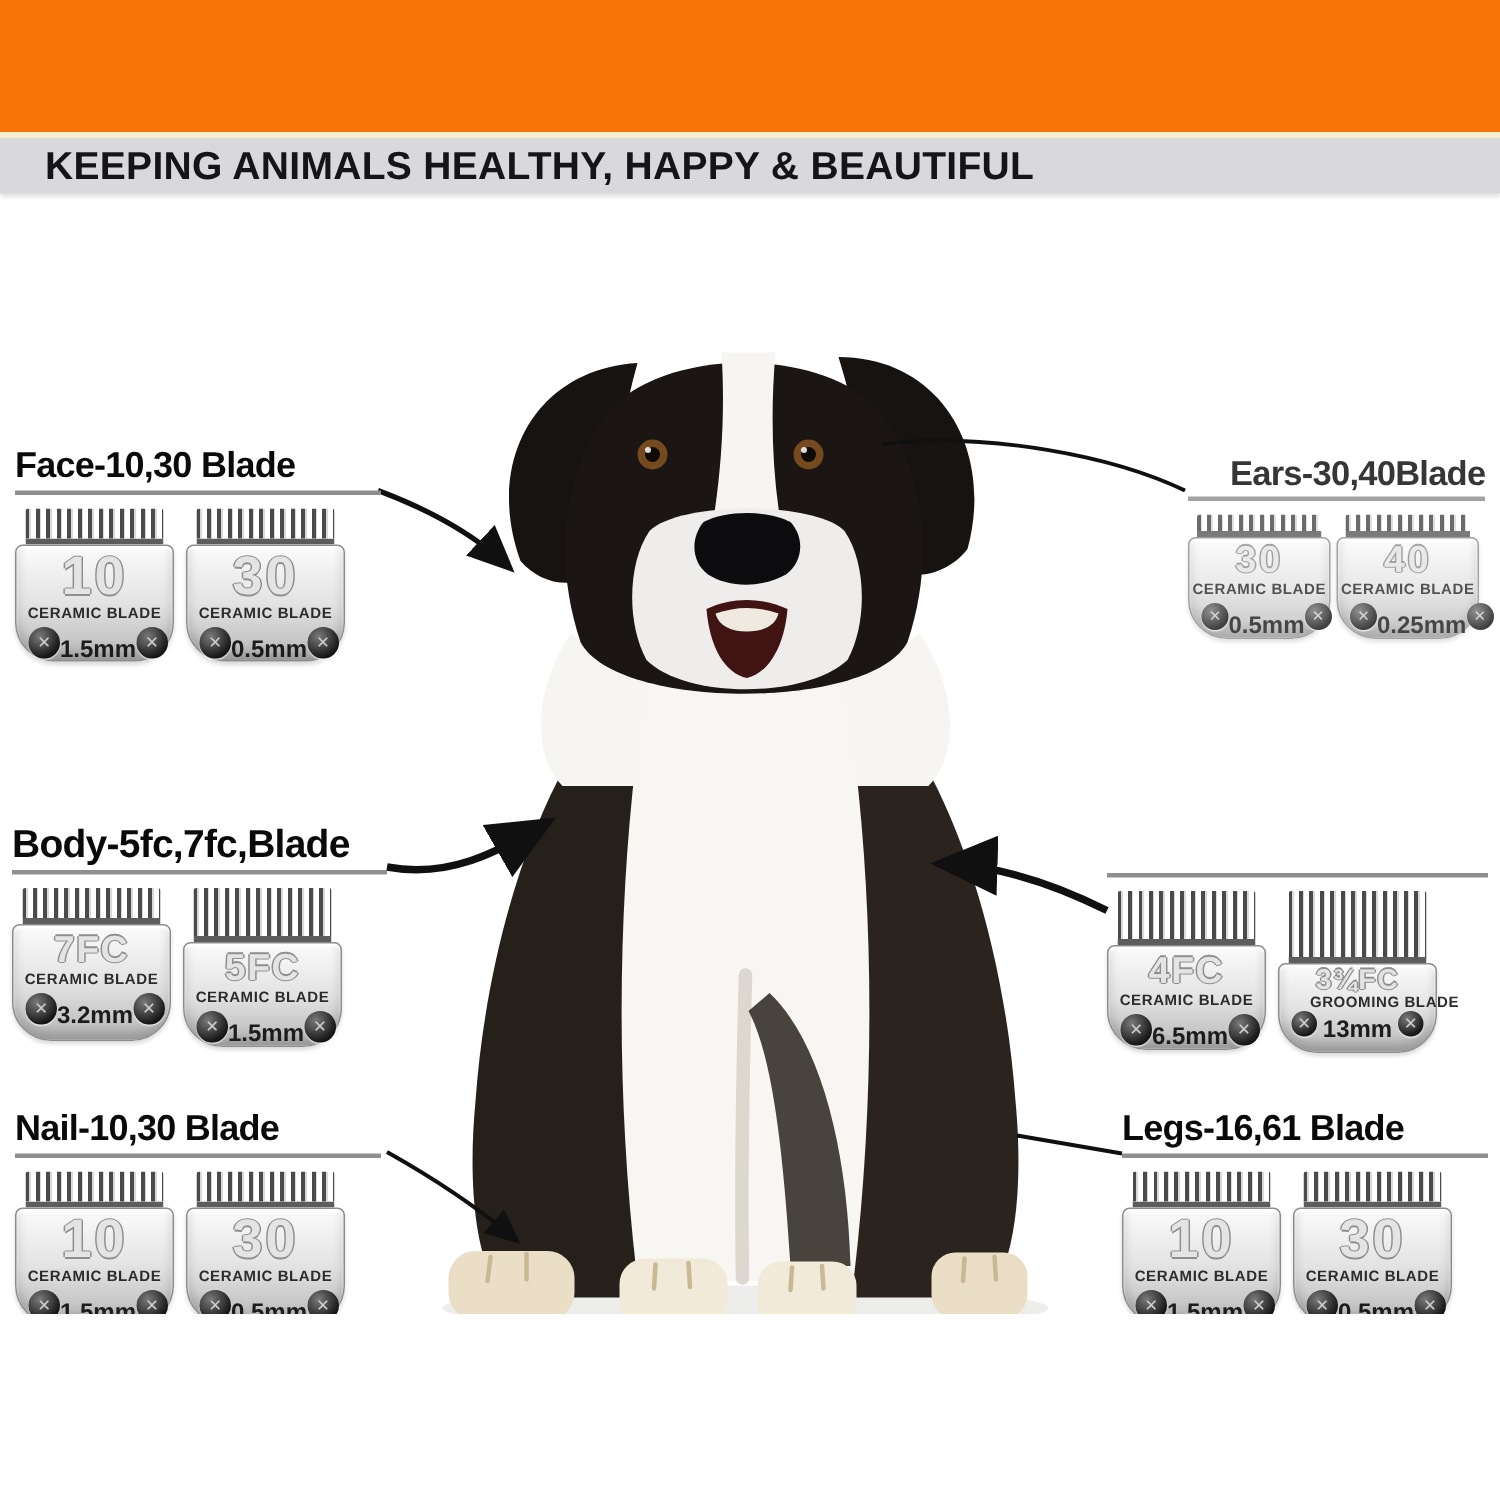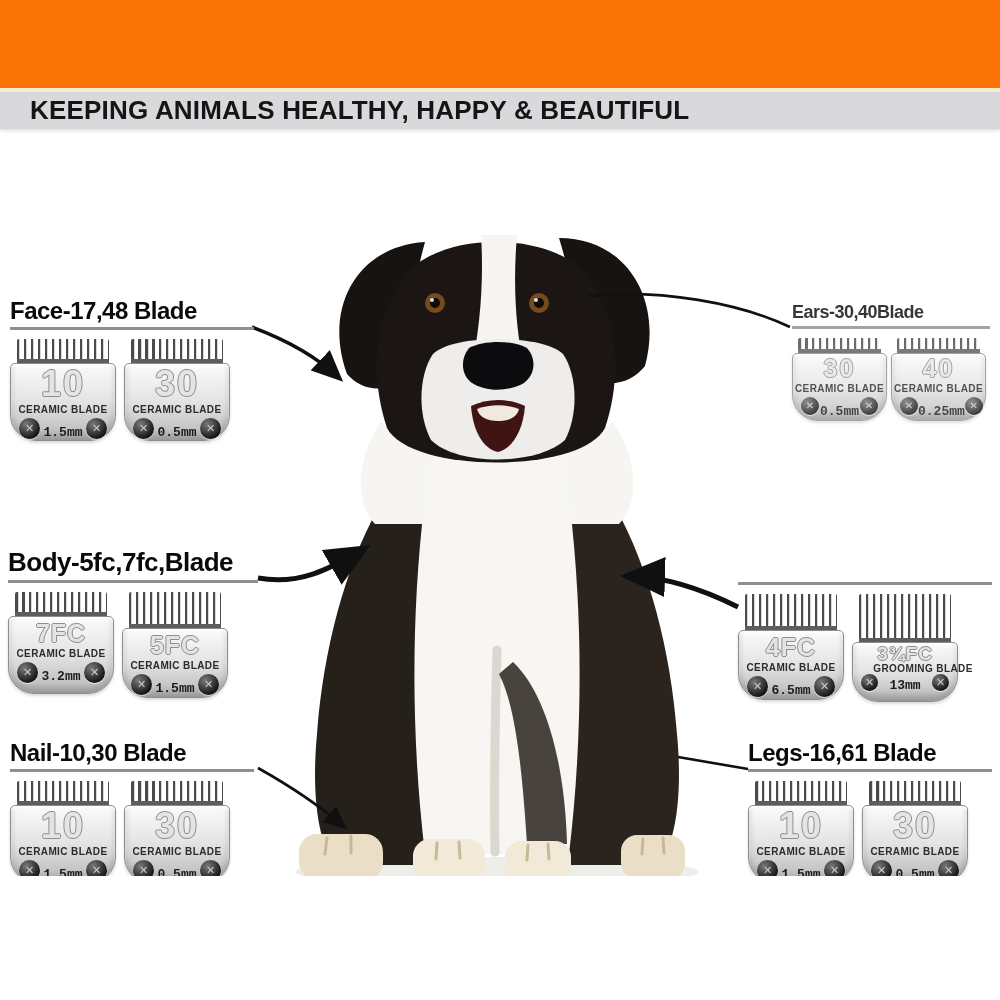--- a/index.html
+++ b/index.html
@@ -41,31 +41,31 @@
     text-shadow:-1px 0 #8e8e8e, 1px 0 #8e8e8e, 0 -1px #8e8e8e, 0 1px #8e8e8e;
   }
   .bname{font-size:10px;font-weight:bold;color:#2c2c2c;letter-spacing:.4px;margin-top:2px;white-space:nowrap;}
   .brow{width:100%;display:flex;align-items:flex-start;justify-content:space-between;padding:3px 8px 0;box-sizing:border-box;}
   .screw{
     width:21px;height:21px;border-radius:50%;flex:0 0 auto;
     background:radial-gradient(circle at 35% 30%, #7a7a7a, #151515 72%);
     color:#cdcdcd;font-size:11px;display:flex;align-items:center;justify-content:center;
     box-shadow:0 1px 1px rgba(255,255,255,.7);
   }
-  .bsize{font-size:13px;font-weight:bold;color:#1c1c1c;margin-top:7px;font-family:Liberation Mono, monospace;}
+  .bsize{font-size:16px;font-weight:bold;color:#1c1c1c;margin-top:7px;}
 
   
   .g-face  {left:10px;  top:298px; width:244px;}
   .g-ears  {left:792px; top:303px; width:198px; filter:opacity(.82) saturate(.9);}
   .g-bodyL {left:8px;   top:549px; width:250px;}
   .g-bodyR {left:738px; top:578px; width:254px;}
   .g-nail  {left:10px;  top:740px; width:244px;}
   .g-legs  {left:748px; top:740px; width:244px;}
   .g-face .glabel, .g-nail .glabel, .g-legs .glabel{font-size:24px;}
-  .g-ears .glabel{font-size:18px;}
+  .g-ears .glabel{font-size:23px;margin-left:28px;}
   .g-bodyL .glabel{font-size:26px;}
   .g-bodyR .glabel{font-size:25px;}
   .g-ears .blade{width:95px;margin-right:4px;}
   .g-ears .teeth{height:15px;margin:0 6px;}
   .g-ears .bbody{height:68px;}
   .g-ears .bnum{font-size:25px;}
   .g-ears .screw{width:18px;height:18px;font-size:10px;}
   .blade.fc .bnum{font-size:25px;letter-spacing:1px;margin-top:4px;}
   .blade.t-tall .teeth{height:36px;}
   .blade.t-tall .bbody{height:70px;}
@@ -148,21 +148,21 @@
     </defs>
     <path d="M252 327 C292 342 320 360 338 377" stroke="#101010" stroke-width="3.5" fill="none" marker-end="url(#ah)"></path>
     <path d="M588 296 C660 288 742 304 790 327" stroke="#101010" stroke-width="2.6" fill="none"></path>
     <path d="M258 578 C302 586 334 566 362 550" stroke="#101010" stroke-width="5" fill="none" marker-end="url(#ah)"></path>
     <path d="M738 607 C696 586 662 577 630 576" stroke="#101010" stroke-width="5" fill="none" marker-end="url(#ah)"></path>
     <path d="M258 768 C290 786 320 806 343 826" stroke="#101010" stroke-width="2.6" fill="none" marker-end="url(#ah)"></path>
     <path d="M678 757 L748 769" stroke="#101010" stroke-width="2.6" fill="none"></path>
   </svg>
 
   <div class="group g-face">
-    <div class="glabel">Face-17,48 Blade</div>
+    <div class="glabel">Face-10,30 Blade</div>
     <div class="gline"></div>
     <div class="blades">
       <div class="blade">
         <div class="teeth"></div>
         <div class="bbody">
           <div class="bnum">10</div>
           <div class="bname">CERAMIC BLADE</div>
           <div class="brow">
             <span class="screw">✕</span>
             <span class="bsize">1.5mm</span>

